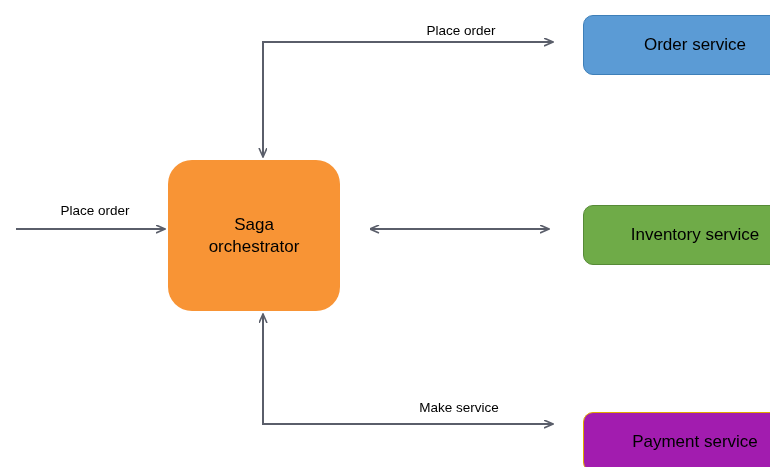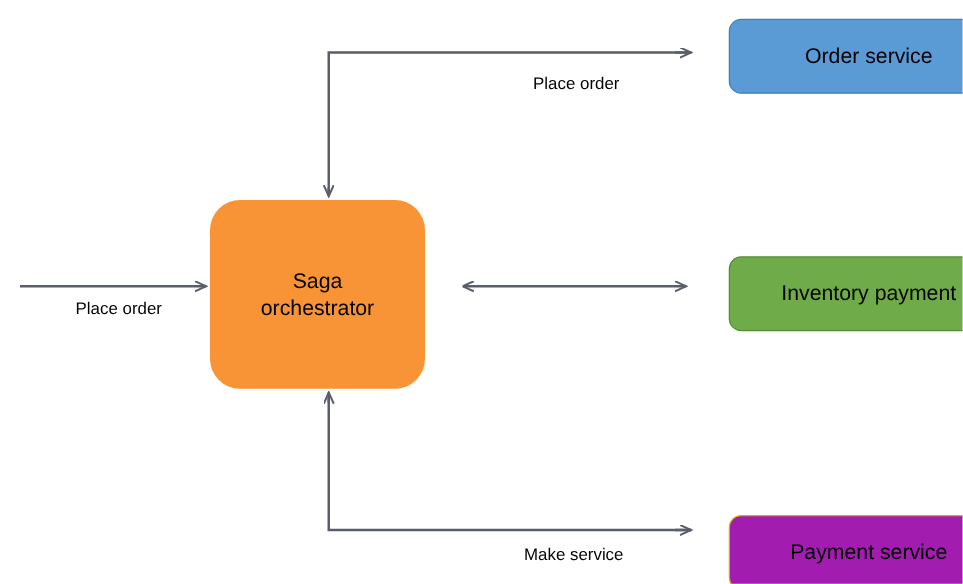--- a/index.html
+++ b/index.html
@@ -77,21 +77,20 @@
     display: block;
     white-space: pre-line;
     pointer-events: none;
   }
   .edge-label {
     position: absolute;
     font-size: 13.5px;
     color: #000000;
     white-space: nowrap;
     transform: translateX(-50%);
-    margin-top: 36px;
   }
   .lbl-place-order-in { left: 95px;  top: 203px; }
   .lbl-place-order-out { left: 461px; top: 23px; }
   .lbl-update-inventory { left: 459px; top: 214px; }
   .lbl-make-payment { left: 459px; top: 400px; }
 </style>
 </head>
 <body>
 
 <div id="diagram-canvas">
@@ -123,21 +122,21 @@
   <div class="node node-orchestrator">
     <span class="node-label">Saga
 orchestrator</span>
   </div>
 
   <div class="node node-service node-order">
     <span class="node-label">Order service</span>
   </div>
 
   <div class="node node-service node-inventory">
-    <span class="node-label">Inventory payment</span>
+    <span class="node-label">Inventory service</span>
   </div>
 
   <div class="node node-service node-payment">
     <span class="node-label">Payment service</span>
   </div>
 
   <div class="edge-label lbl-place-order-in">Place order</div>
 
   <div class="edge-label lbl-place-order-out">Place order</div>
 

